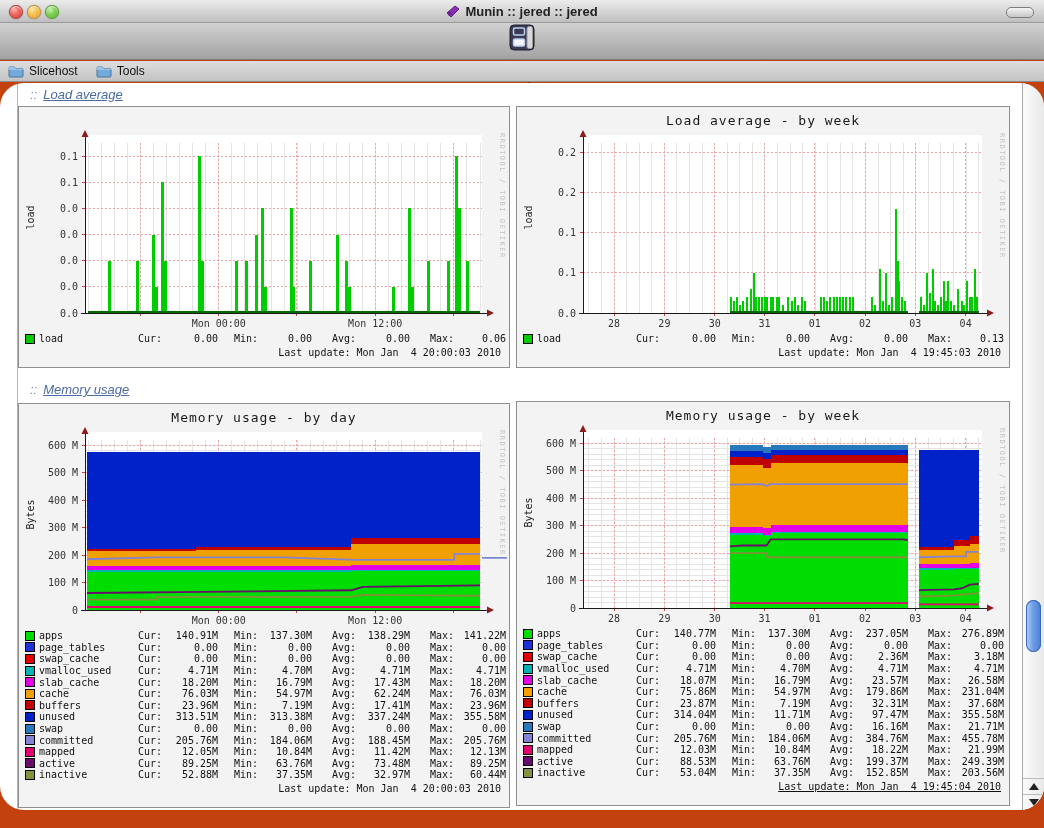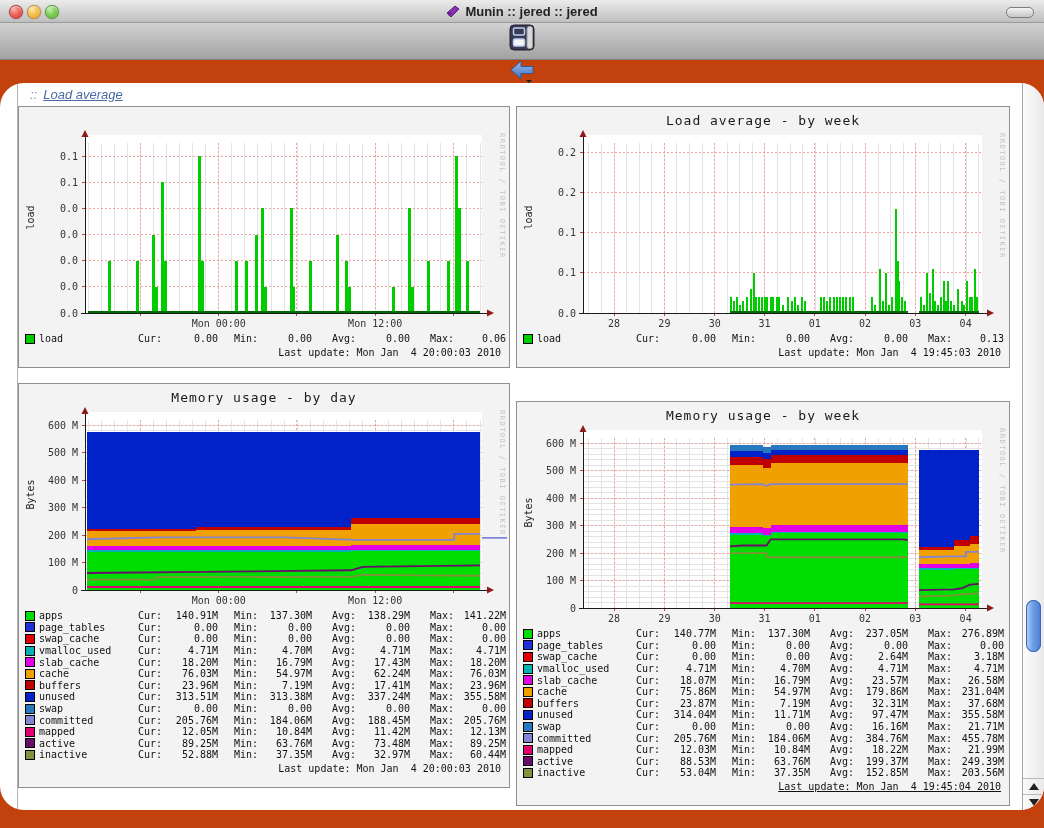--- a/index.html
+++ b/index.html
@@ -156,20 +156,36 @@
     </button>
     <button class="tbtn">
       <svg width="24" height="26" viewBox="0 0 24 26">
         <rect x="4" y="2" width="17" height="22" rx="2" fill="#2f6fd6" stroke="#1d4c9b"></rect>
         <rect x="4" y="2" width="5" height="22" rx="2" fill="#1d4c9b"></rect>
         <rect x="9.5" y="3.2" width="10.5" height="3" fill="#e7eefb"></rect>
       </svg>
     </button>
   </div>
 
+  <div class="bmbar">
+    <div class="bmitem">
+      <svg width="16" height="13" viewBox="0 0 16 13">
+          <path d="M1 3.5 L1 11 Q1 12 2 12 L14 12 Q15 12 15 11 L15 4.5 Q15 3.5 14 3.5 L7.5 3.5 L6.3 2 L2 2 Q1 2 1 3 Z" fill="#74a9dc" stroke="#49759f"></path>
+          <path d="M1 5 L15 5 L15 4.5 Q15 3.5 14 3.5 L7.5 3.5 L6.3 2 L2 2 Q1 2 1 3 Z" fill="#9cc4e8"></path>
+        </svg>
+      <span>Slicehost</span>
+    </div>
+    <div class="bmitem">
+      <svg width="16" height="13" viewBox="0 0 16 13">
+          <path d="M1 3.5 L1 11 Q1 12 2 12 L14 12 Q15 12 15 11 L15 4.5 Q15 3.5 14 3.5 L7.5 3.5 L6.3 2 L2 2 Q1 2 1 3 Z" fill="#74a9dc" stroke="#49759f"></path>
+          <path d="M1 5 L15 5 L15 4.5 Q15 3.5 14 3.5 L7.5 3.5 L6.3 2 L2 2 Q1 2 1 3 Z" fill="#9cc4e8"></path>
+        </svg>
+      <span>Tools</span>
+    </div>
+  </div>
 
   <div class="content">
     <div class="vrule"></div>
 
     <div class="seclink" style="top:4px;">
       <span class="pfx">::</span><a>Load average</a>
     </div>
     <div class="panel" style="left:18px;top:23px;width:492px;height:262px;">
         <div class="ylab">load</div>
         <svg class="chartsvg" width="488" height="206">
@@ -463,21 +479,21 @@
             <span>Max:</span>
             <span class="lval">0.13</span>
           </div>
         </div>
         <div class="lastupd" style="top: 240px;">Last update: Mon Jan  4 19:45:03 2010</div>
       </div>
 
     <div class="seclink" style="top:299px;">
       <span class="pfx">::</span><a>Memory usage</a>
     </div>
-    <div class="panel" style="left:18px;top:300px;width:492px;height:405px;">
+    <div class="panel" style="left:18px;top:320px;width:492px;height:405px;">
         <div class="ptitle">Memory usage - by day</div>
         <div class="ylab">Bytes</div>
         <svg class="chartsvg" width="488" height="206">
           <rect x="66" y="6" width="397" height="178" fill="#ffffff"></rect>
           <g shape-rendering="crispEdges">
             <line x1="69.176" y1="14" x2="69.176" y2="184" stroke="#e4e4e4" stroke-width="1"></line>
             <line x1="82.2373" y1="14" x2="82.2373" y2="184" stroke="#e4e4e4" stroke-width="1"></line>
             <line x1="95.2986" y1="14" x2="95.2986" y2="184" stroke="#e4e4e4" stroke-width="1"></line>
             <line x1="108.35990000000001" y1="14" x2="108.35990000000001" y2="184" stroke="#e4e4e4" stroke-width="1"></line>
             <line x1="121.4212" y1="14" x2="121.4212" y2="184" stroke="#e4e4e4" stroke-width="1"></line>
@@ -1000,21 +1016,21 @@
           <div class="lrow">
             <span class="sw" style="background: rgb(224, 0, 0);"></span>
             <span class="lname">swap_cache</span>
             <span>Cur:</span>
             <span class="lval">0.00</span>
             <span></span>
             <span>Min:</span>
             <span class="lval">0.00</span>
             <span></span>
             <span>Avg:</span>
-            <span class="lval">2.64M</span>
+            <span class="lval">2.36M</span>
             <span></span>
             <span>Max:</span>
             <span class="lval">3.18M</span>
           </div>
           <div class="lrow">
             <span class="sw" style="background: rgb(0, 178, 178);"></span>
             <span class="lname">vmalloc_used</span>
             <span>Cur:</span>
             <span class="lval">4.71M</span>
             <span></span>

